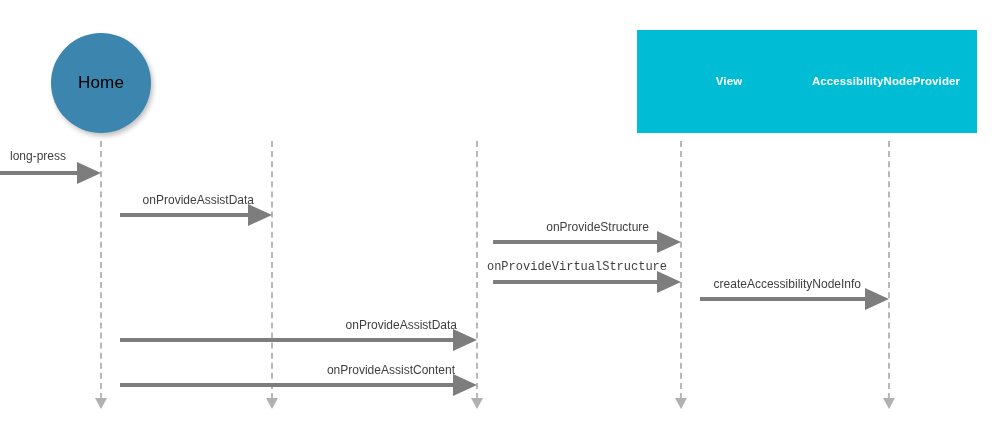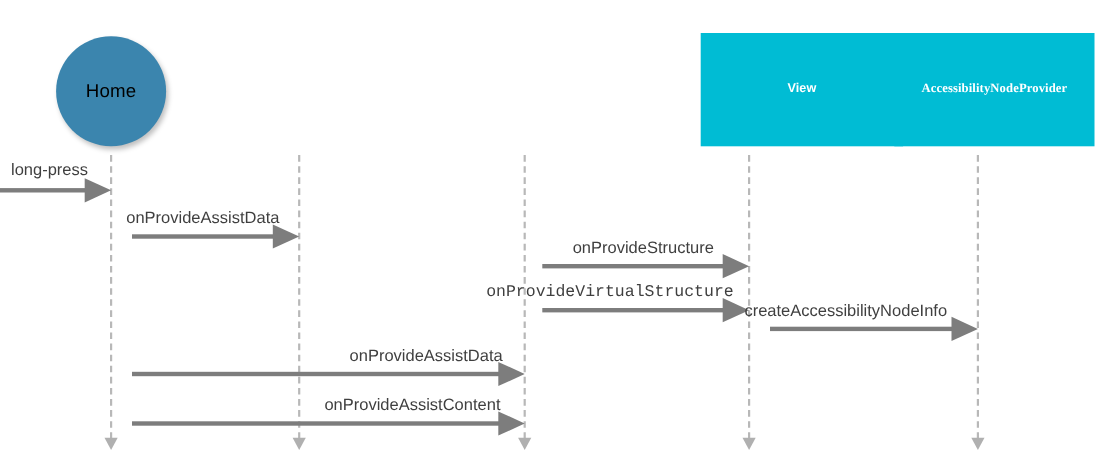--- a/index.html
+++ b/index.html
@@ -89,21 +89,21 @@
     top: -9px;
     width: 0;
     height: 0;
     border-top: 11px solid transparent;
     border-bottom: 11px solid transparent;
     border-left: 24px solid #7d7d7d;
   }
   .msg-label {
     position: absolute;
     bottom: 6px;
-    font-size: 15px;
+    font-size: 12px;
     color: #3f3f3f;
     white-space: nowrap;
     font-family: "Liberation Sans", sans-serif;
   }
   .msg-label.right { right: 22px; }
   .msg-label.left  { left: 10px; }
 </style>
 </head>
 <body>
 
@@ -129,21 +129,21 @@
   </div>
 
 
 
   <div class="participant-box" style="left:593px; top:30px; width:184px; height:103px;margin-left:44px;">
     <div class="participant-label">
       <span>View</span>
     </div>
   </div>
 
-  <div class="participant-box" style="left:813px; top:30px; width:182px; height:103px;font-family:Liberation Serif, serif;">
+  <div class="participant-box" style="left:795px; top:30px; width:182px; height:103px;">
     <div class="participant-label">
       <span>AccessibilityNodeProvider</span>
     </div>
   </div>
 
   <div class="msg" style="left:0px; top:171px; width:101px;">
     <div class="msg-line" style="width:78px;"></div>
     <div class="msg-head" style="left:77px;"></div>
     <div class="msg-label left" style="left:10px; bottom:8px;">long-press</div>
   </div>

